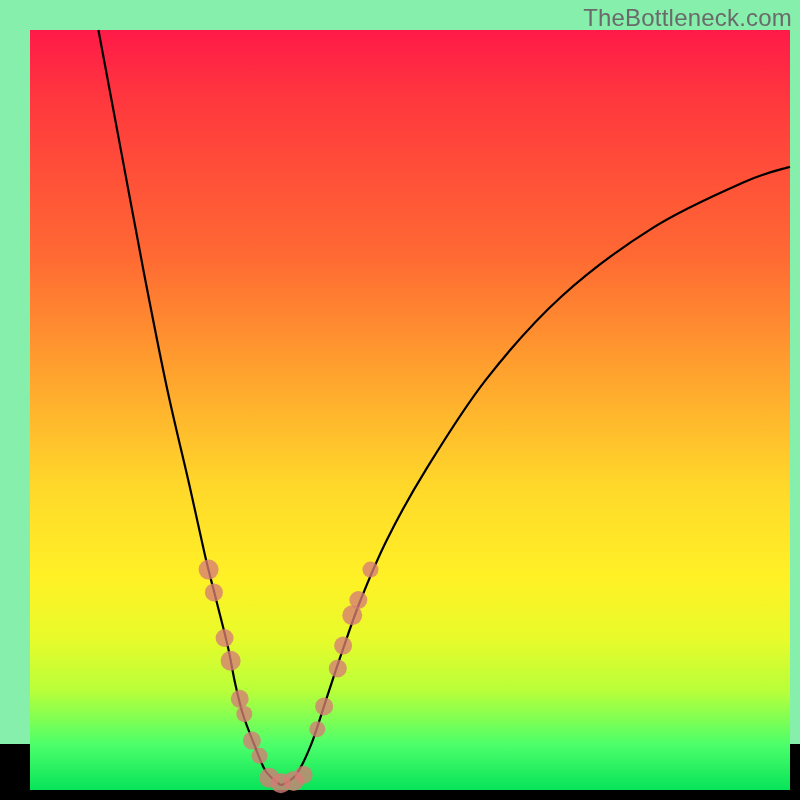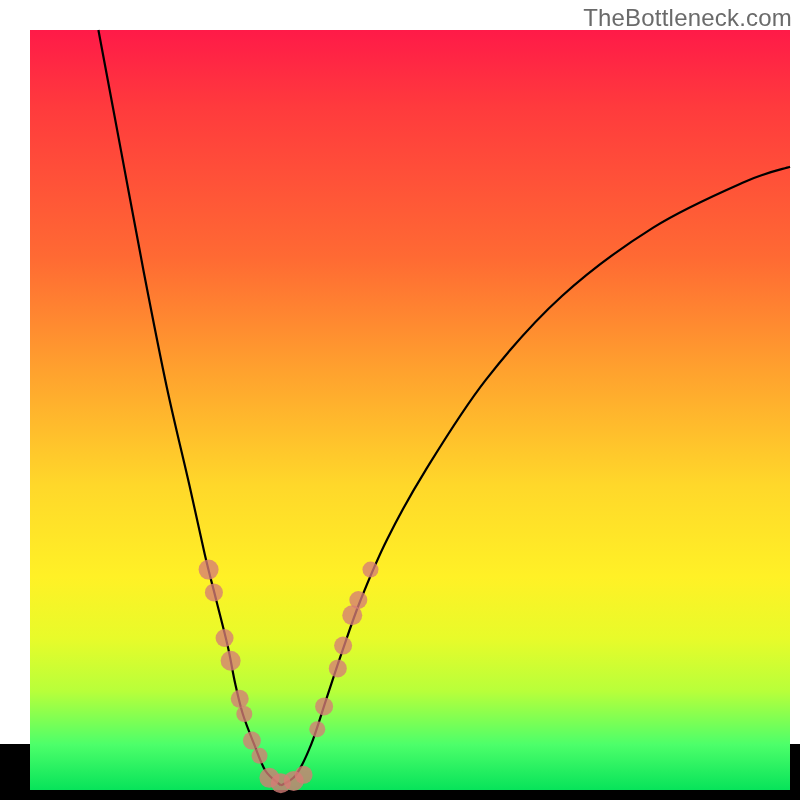--- a/index.html
+++ b/index.html
@@ -8,21 +8,21 @@
     width: 800px;
     height: 800px;
     overflow: hidden;
     background: #000;
     font-family: Arial, Helvetica, sans-serif;
   }
   .frame {
     position: absolute;
     left: 0; top: 0;
     width: 800px; height: 744px;
-    background: #ffffff;
+    background: #86efac;
   }
   .plot {
     position: absolute;
     left: 30px;
     top: 30px;
     width: 760px;
     height: 760px;
     
     background: linear-gradient(to bottom,
       #ff1a48 0%,

